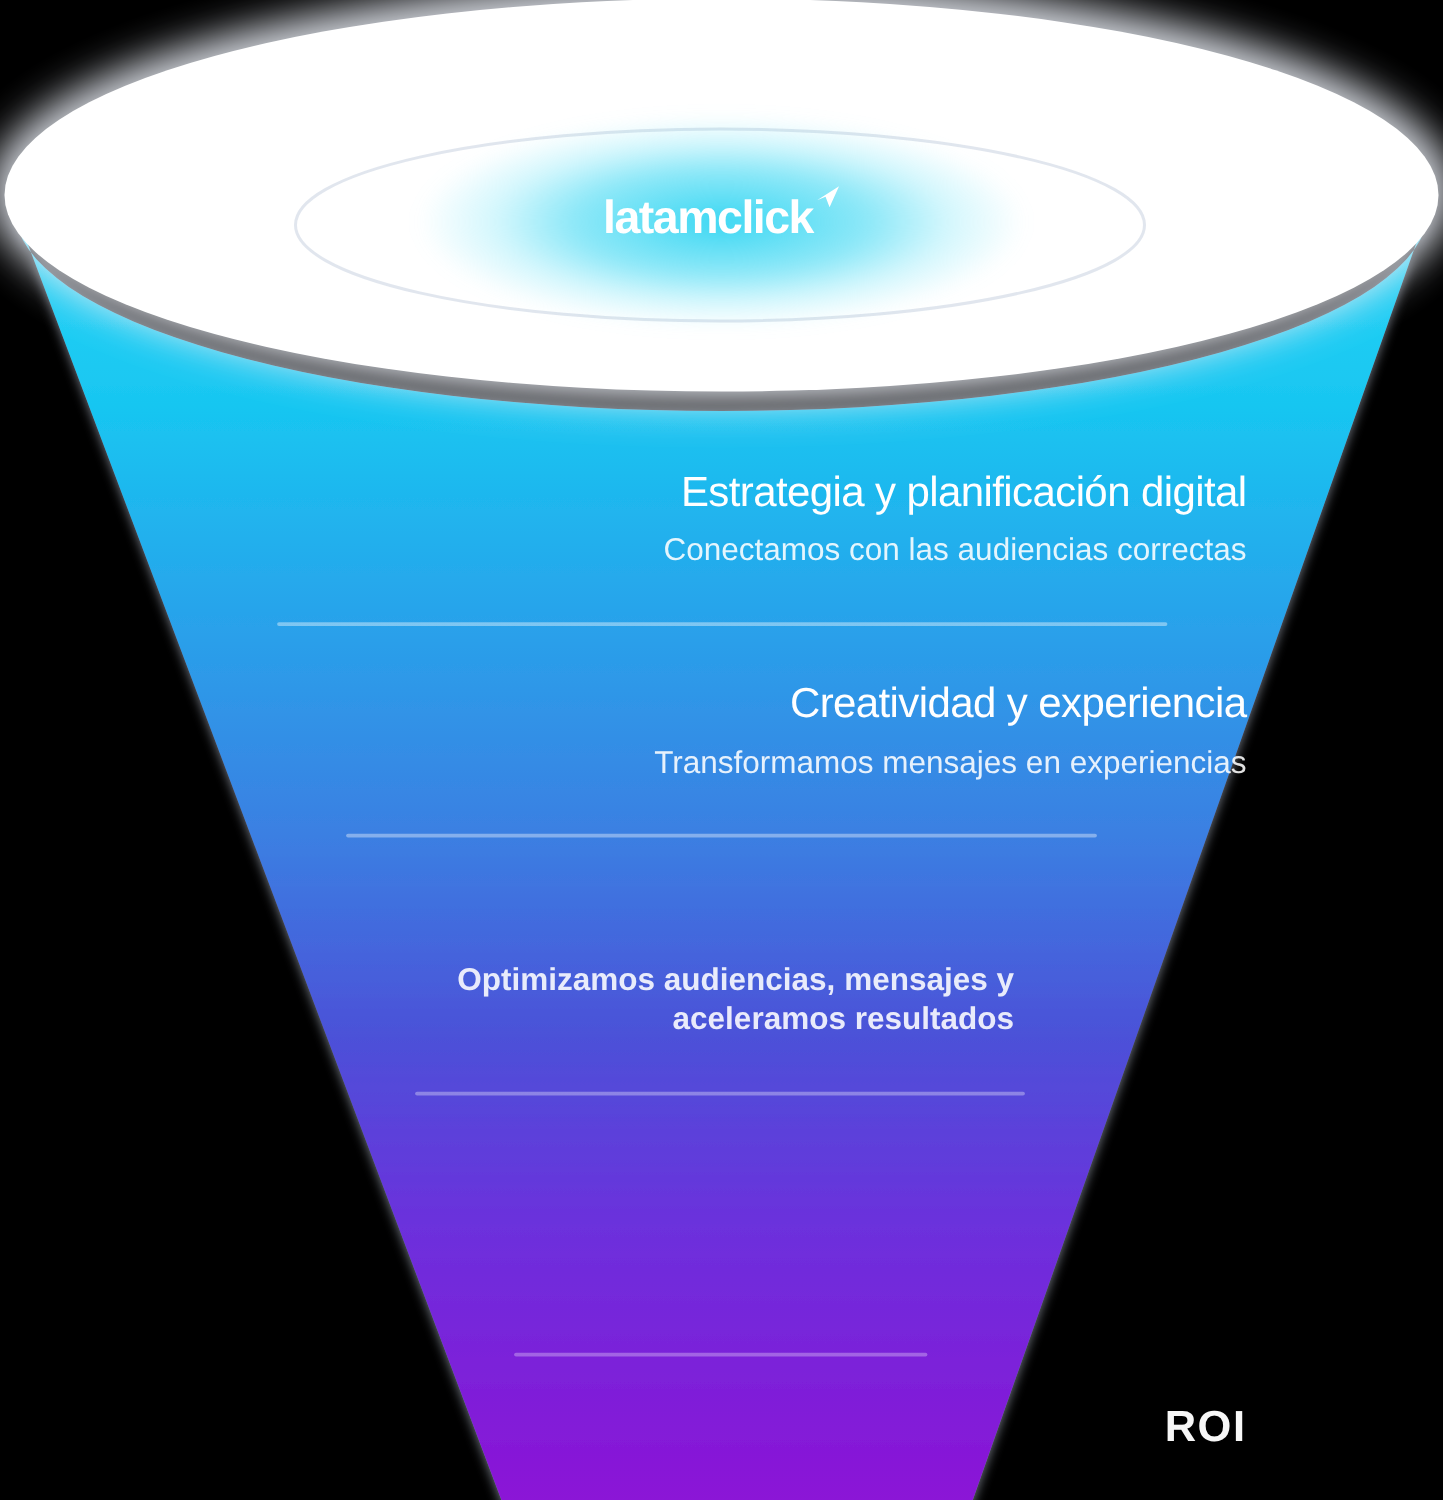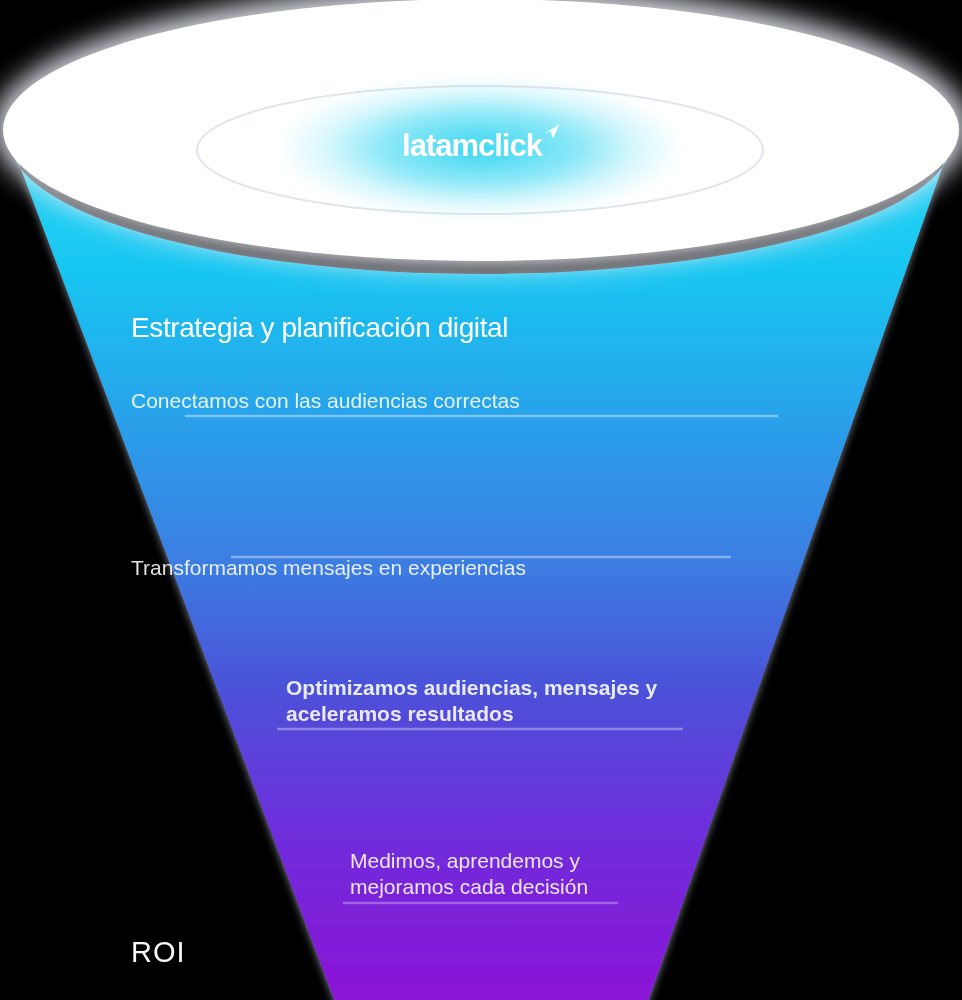--- a/index.html
+++ b/index.html
@@ -40,43 +40,42 @@
     letter-spacing: -1px;
     line-height: 1;
   }
   .logo-arrow { width: 16px; height: 16px; margin-left: 2px; margin-top: -6px; }
 
   .txt {
     position: absolute;
     left: 50%;
     transform: translate(-50%, -50%);
     width: 700px;
-    text-align: left;
+    text-align: right;
     color: #fff;
     white-space: nowrap;
   }
   .stage-title {
     font-size: 28px;
     font-weight: 500;
     letter-spacing: -0.4px;
     color: #ffffff;
   }
   .stage-sub {
     font-size: 21px;
     font-weight: 400;
     color: rgba(255,255,255,0.88);
     line-height: 26px;
-    margin-top: 34px;
   }
   .wrap { white-space: normal; }
   .w380 { width: 390px; font-weight: bold; }
   .w260 { width: 262px; }
   .roi-label {
     font-size: 29px;
-    font-weight: 400;
+    font-weight: 700;
     letter-spacing: 1px;
     color: rgba(255,255,255,0.97);
   }
 </style>
 </head>
 <body>
 
 <div class="stage-canvas">
 
   <svg class="funnel-svg" width="962" height="1000" viewBox="0 0 962 1000">
@@ -117,21 +116,21 @@
   <div class="logo">
     <span class="logo-text">latamclick</span>
     <svg class="logo-arrow" viewBox="0 0 24 24">
       <path d="M1 15 L23 1 L13.5 22 L9.5 11.5 Z" fill="#ffffff"></path>
     </svg>
   </div>
 
   <div class="txt stage-title" style="top:328px">Estrategia y planificación digital</div>
   <div class="txt stage-sub" style="top:367px">Conectamos con las audiencias correctas</div>
 
-  <div class="txt stage-sub" style="top:534px">Transformamos mensajes en experiencias</div>
+  <div class="txt stage-title" style="top:469px">Creatividad y experiencia</div>
+  <div class="txt stage-sub" style="top:509px">Transformamos mensajes en experiencias</div>
 
   <div class="txt stage-sub wrap w380" style="top:667px">Optimizamos audiencias, mensajes y aceleramos resultados</div>
 
-  <div class="txt stage-sub wrap w260" style="top:840px">Medimos, aprendemos y mejoramos cada decisión</div>
 
   <div class="txt roi-label" style="top:952px">ROI</div>
 
 </div>
 
 </body></html>

